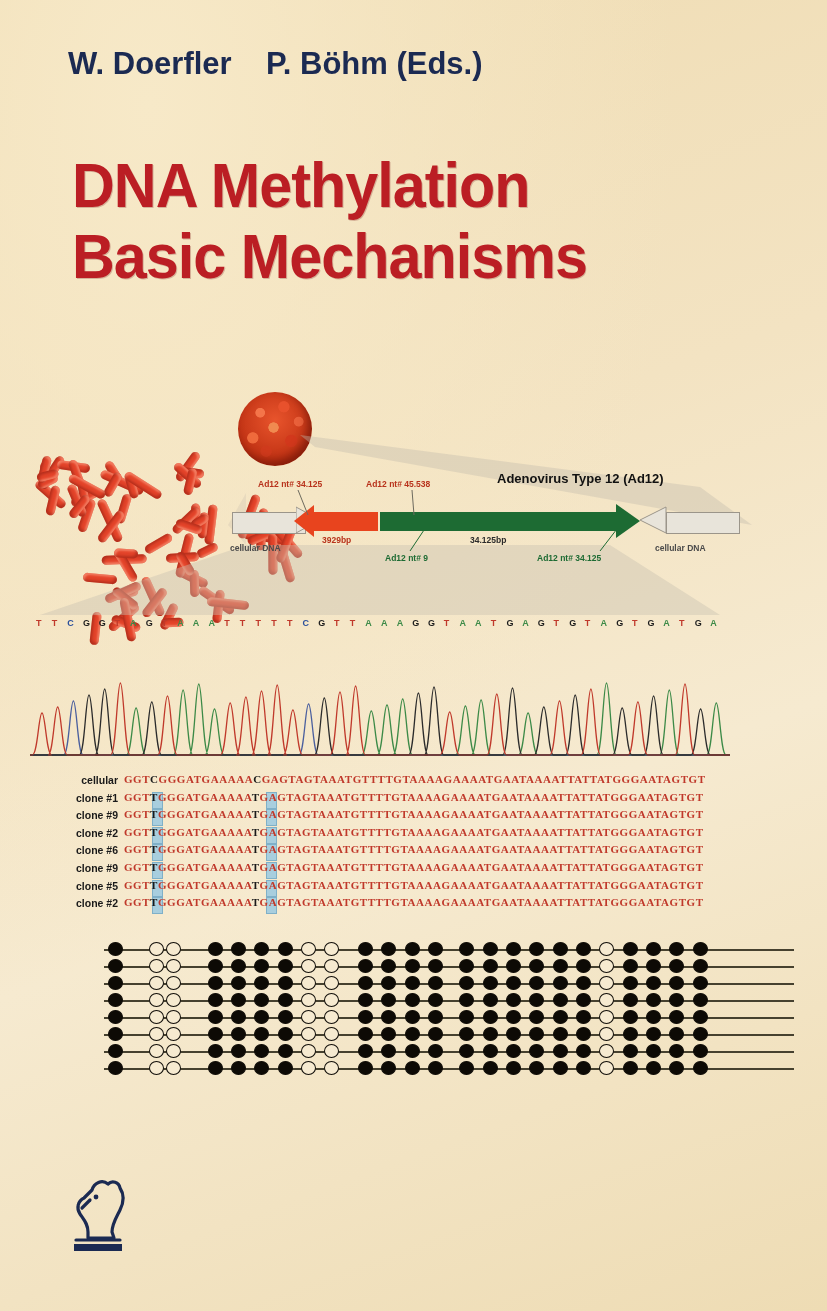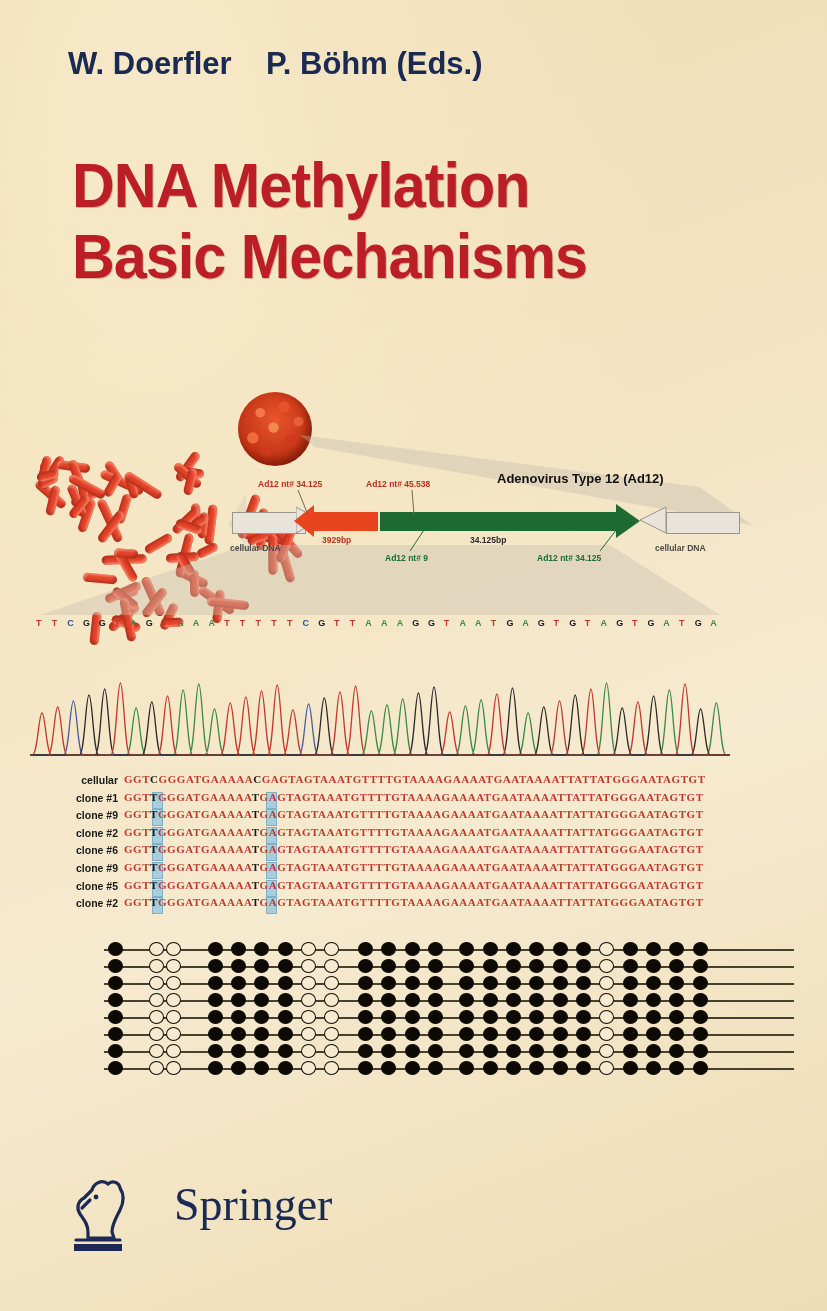--- a/index.html
+++ b/index.html
@@ -563,16 +563,15 @@
       <g fill="none" stroke="#1b2a52" stroke-width="3.2" stroke-linejoin="round" stroke-linecap="round">
         <path d="M30 20 C32 13,40 9,46 14 C50 10,57 12,58 18 C62 24,62 32,58 40
                  C54 48,50 54,50 62 L52 68 L26 68 L26 62 C26 54,22 50,18 44
                  C14 38,16 31,22 28 Z"></path>
         <path d="M28 30 L20 38"></path>
         <circle cx="34" cy="27" r="2.4" fill="#1b2a52" stroke="none"></circle>
         <path d="M14 70 L58 70"></path>
       </g>
       <rect x="12" y="74" width="48" height="7" fill="#1b2a52"></rect>
     </svg>
-    <div id="springer-word">Springer</div>
   </div>
 
 </div>
 
 </body></html>

